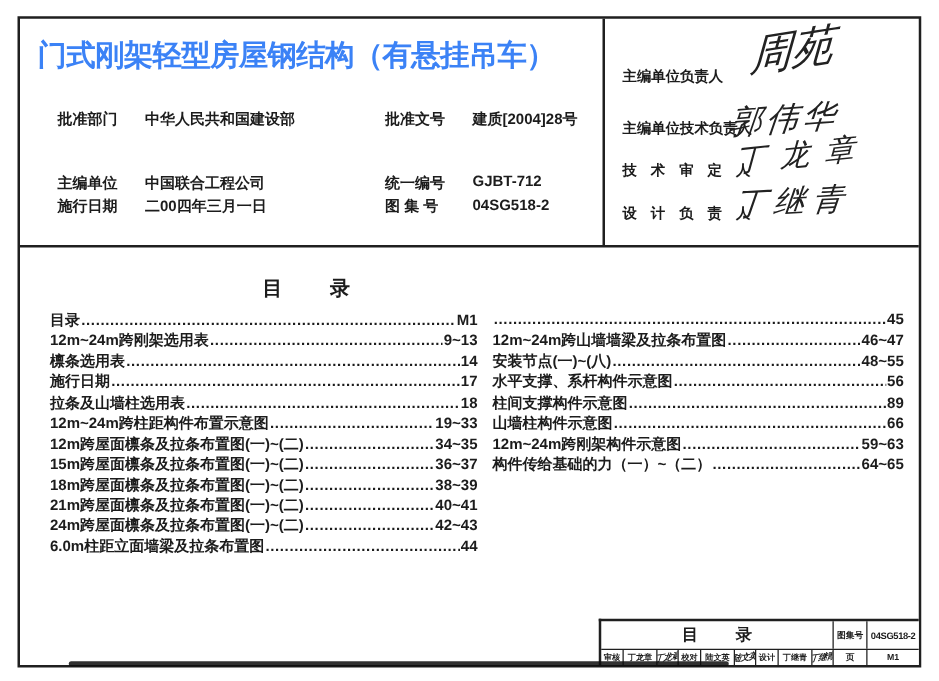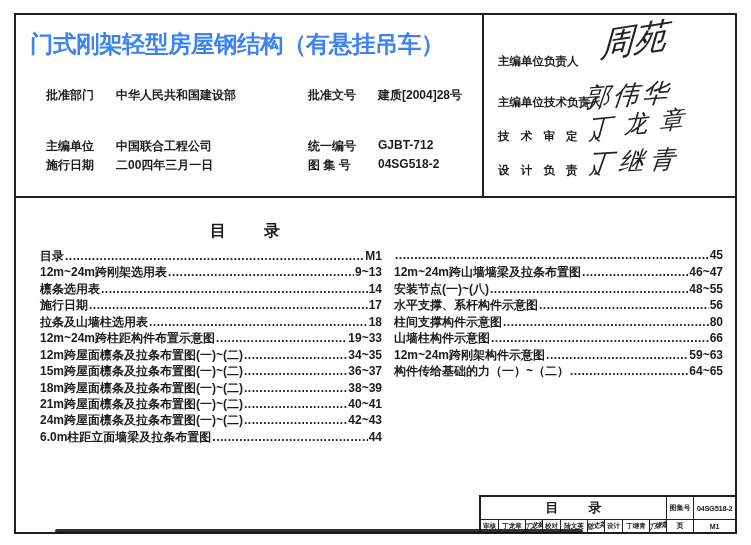--- a/index.html
+++ b/index.html
@@ -192,21 +192,21 @@
         <span class="p">48~55</span>
       </div>
     <div class="toc-entry">
         <span class="t">水平支撑、系杆构件示意图</span>
         <span class="leader"></span>
         <span class="p">56</span>
       </div>
     <div class="toc-entry">
         <span class="t">柱间支撑构件示意图</span>
         <span class="leader"></span>
-        <span class="p">80</span>
+        <span class="p">89</span>
       </div>
     <div class="toc-entry">
         <span class="t">山墙柱构件示意图</span>
         <span class="leader"></span>
         <span class="p">66</span>
       </div>
     <div class="toc-entry">
         <span class="t">12m~24m跨刚架构件示意图</span>
         <span class="leader"></span>
         <span class="p">59~63</span>

